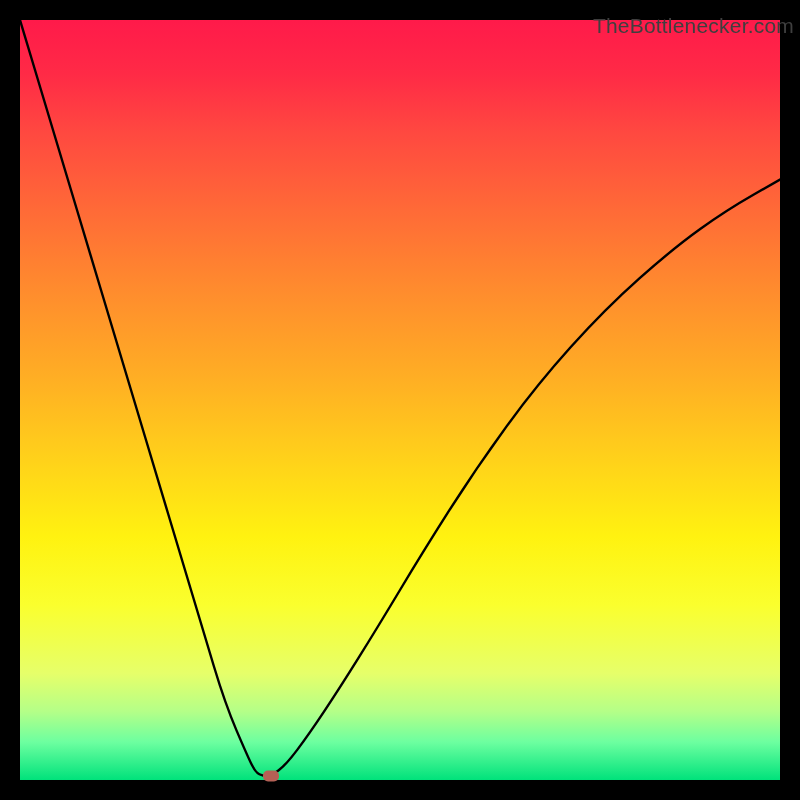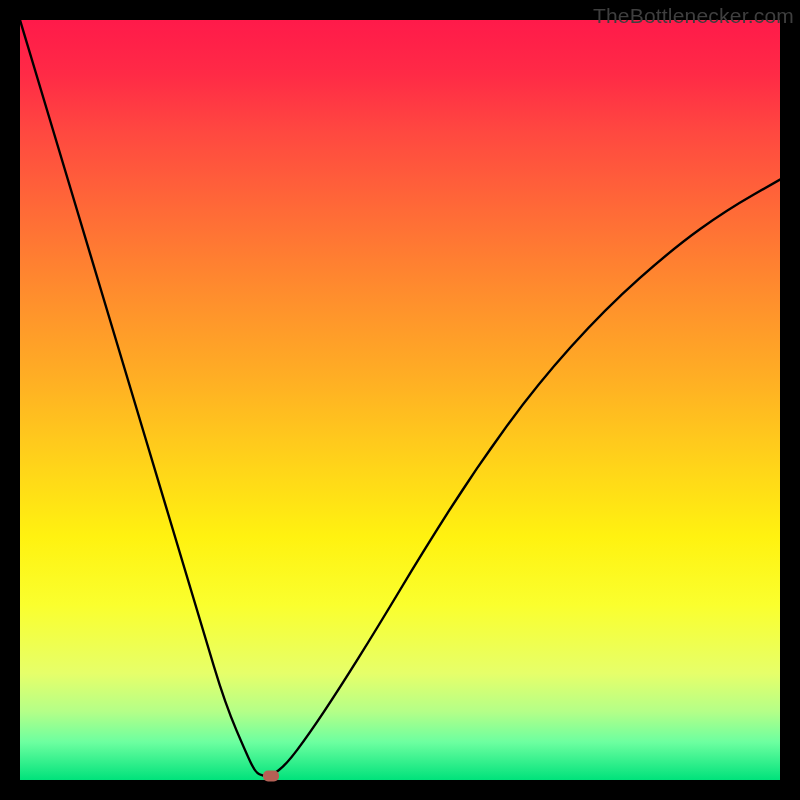--- a/index.html
+++ b/index.html
@@ -35,21 +35,21 @@
       #ffd21a 58%,
       #fff210 68%,
       #faff2e 77%,
       #e6ff6a 86%,
       #b4ff88 91%,
       #6dffa0 95%,
       #00e27b 100%);
   }
   .watermark {
     position: absolute;
-    top: 4px;
+    top: 14px;
     right: 6px;
     color: #3f3f3f;
     font-size: 21px;
     font-weight: 500;
     letter-spacing: 0.2px;
     z-index: 20;
     font-family: Arial, sans-serif;
   }
   svg.curve {
     position: absolute;

